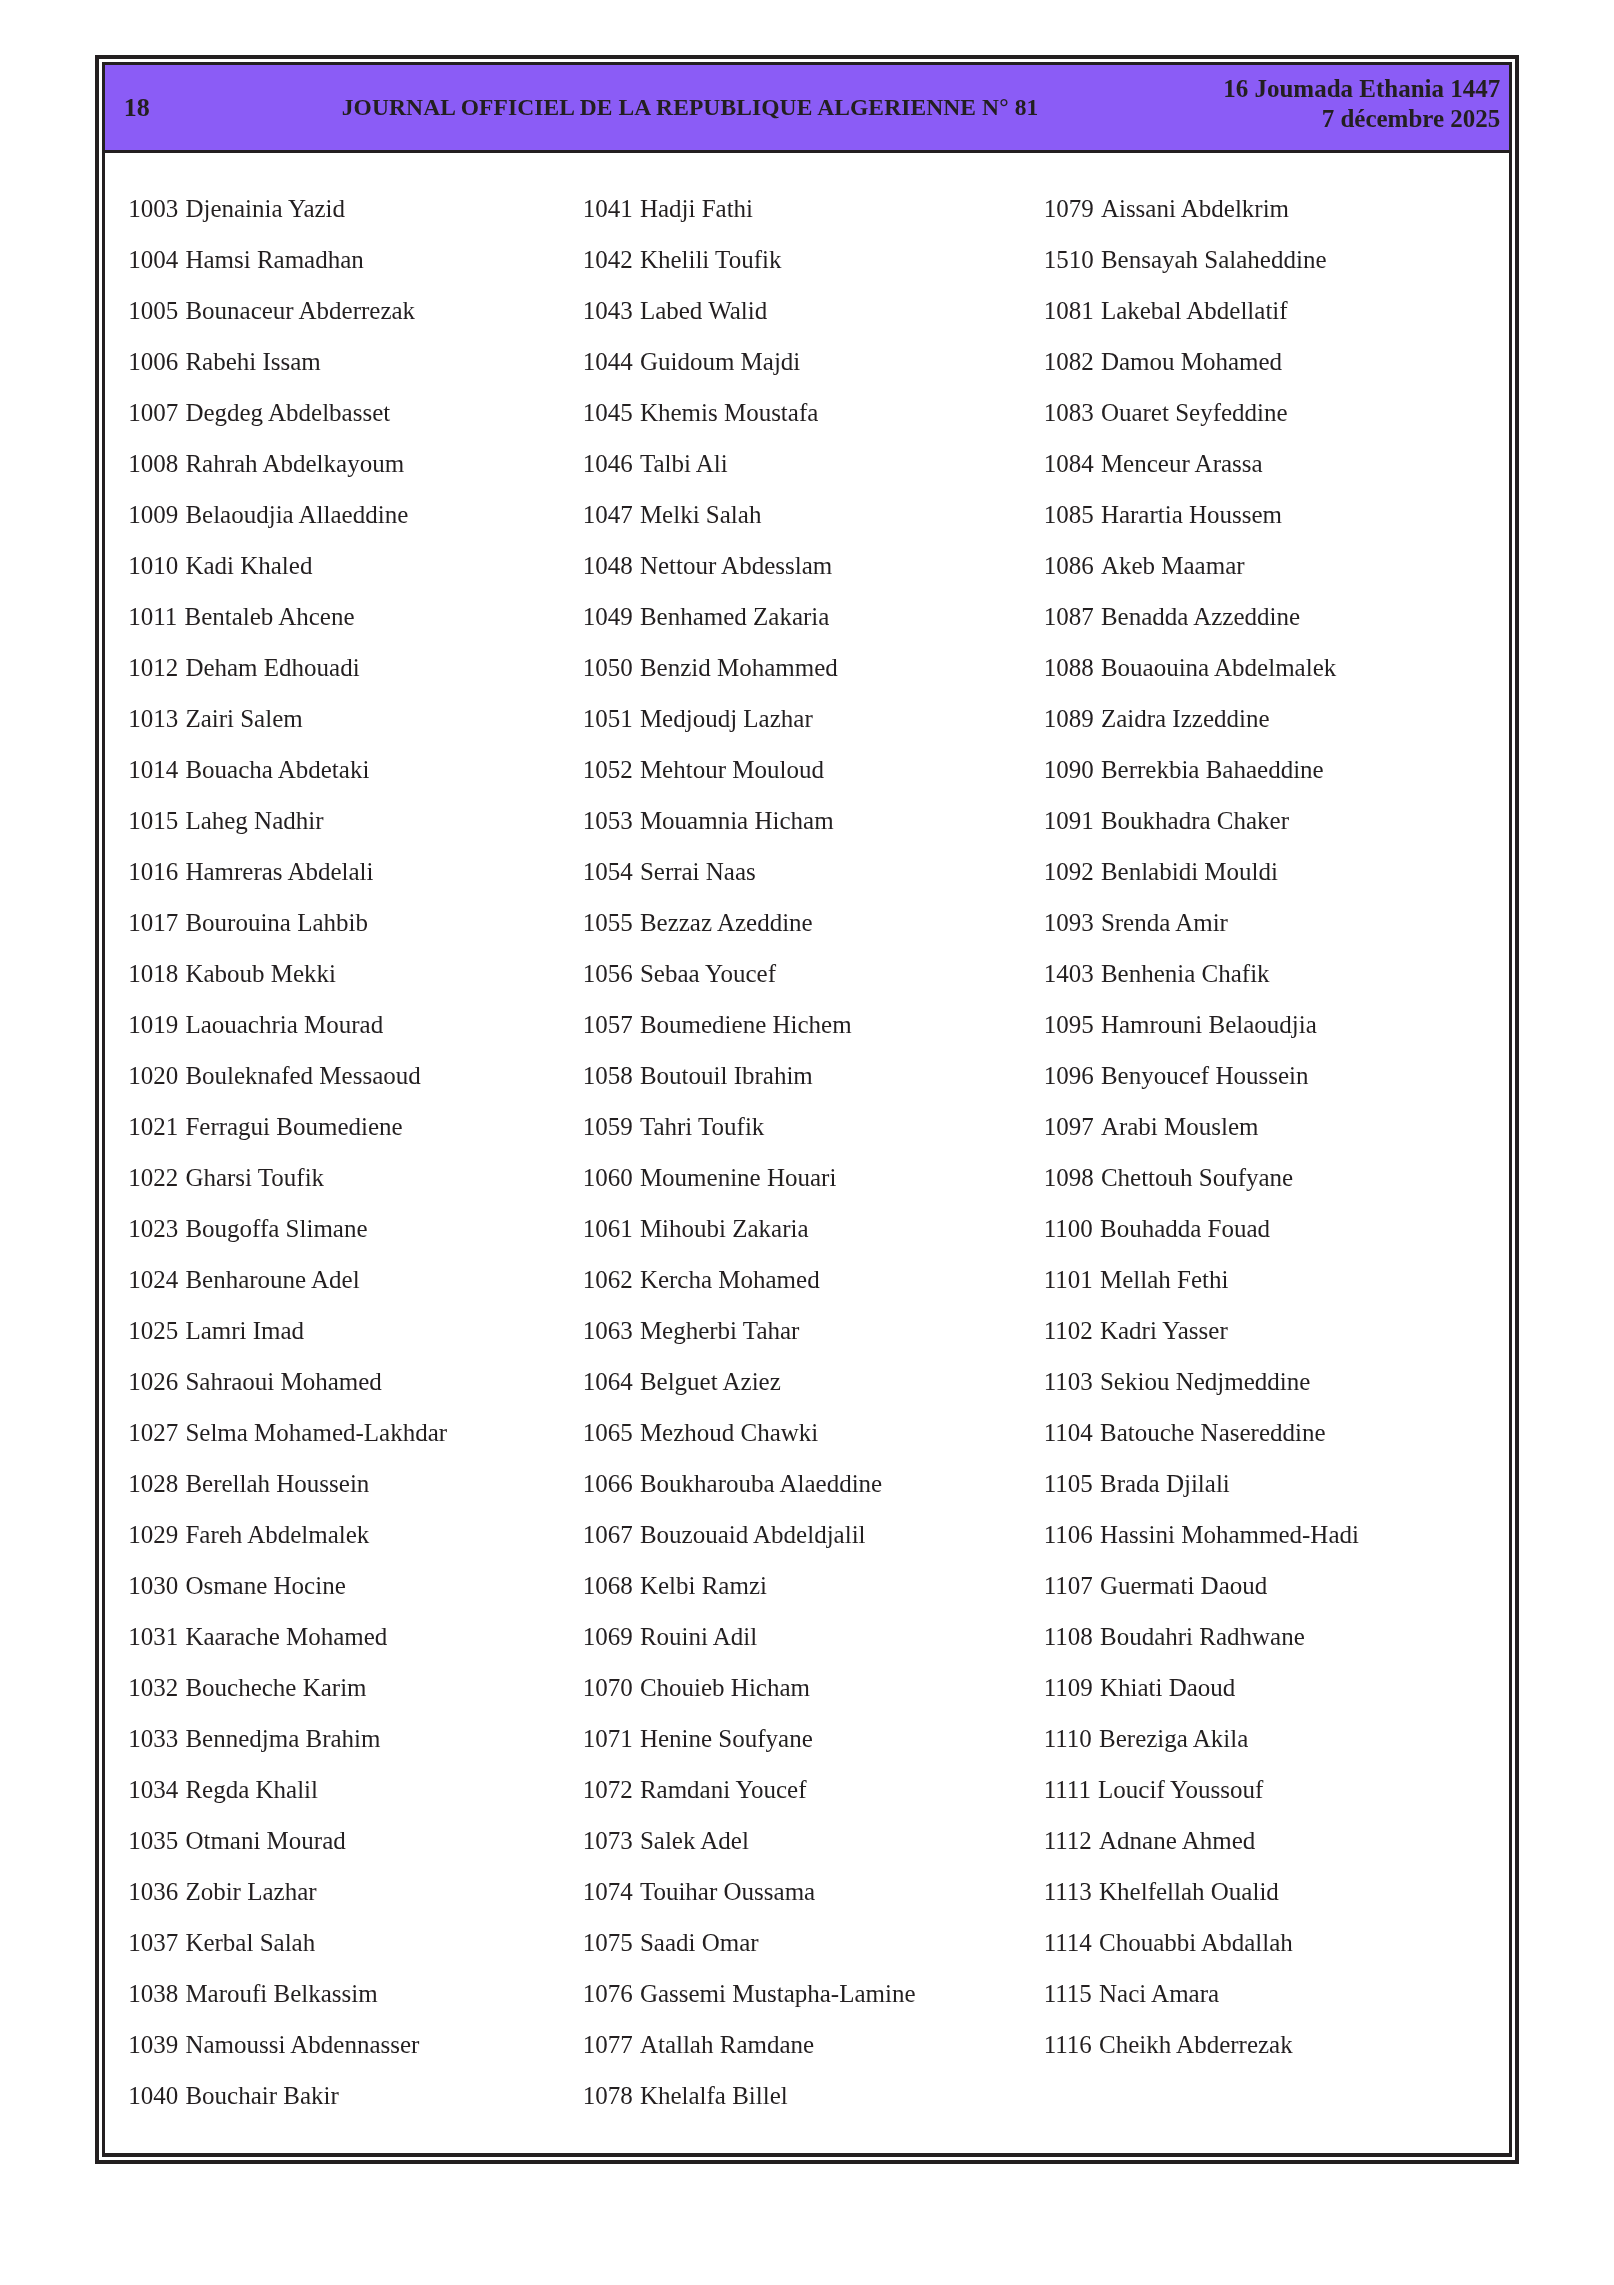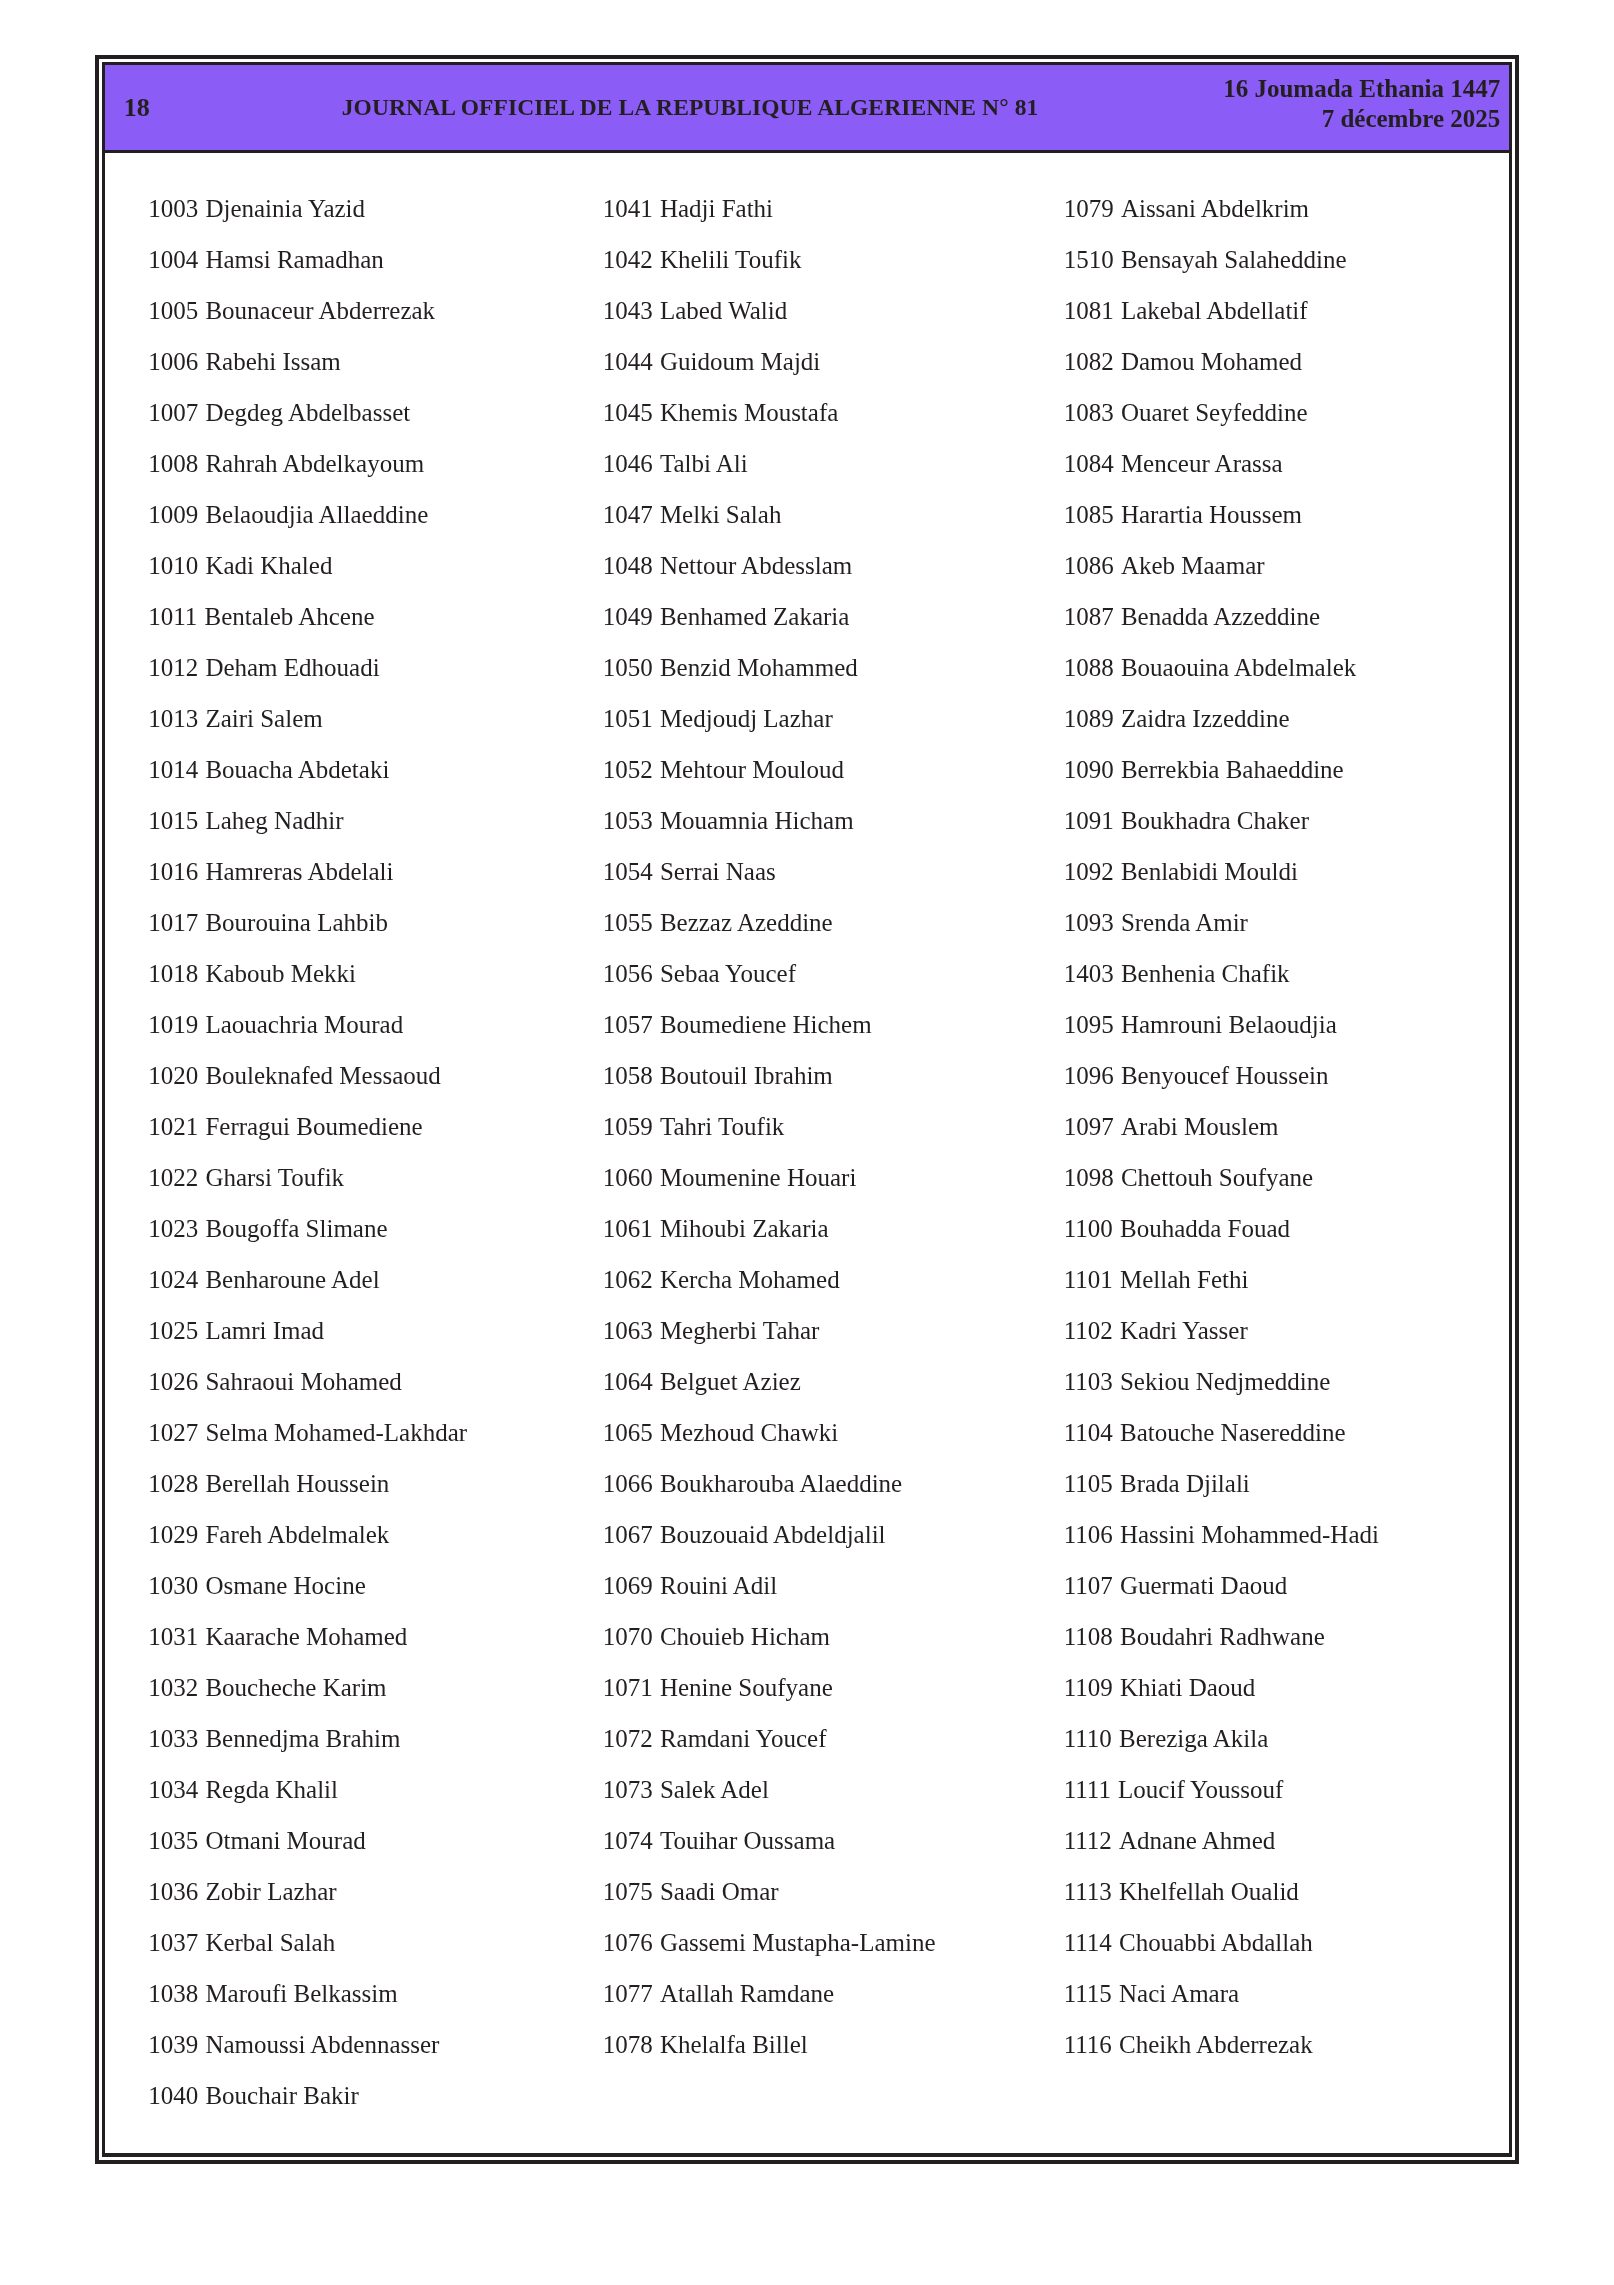--- a/index.html
+++ b/index.html
@@ -75,21 +75,20 @@
     font-weight: bold;
     line-height: 30px;
     white-space: nowrap;
   }
   .content {
     position: absolute;
     left: 0;
     top: 89px;
     right: 0;
     bottom: 0;
-    margin-left: 20px;
   }
   .column {
     position: absolute;
     top: 41px;
     width: 452px;
   }
   .column.col-1 { left: 23.5px; }
   .column.col-2 { left: 478px; }
   .column.col-3 { left: 939px; }
   .entry {
@@ -376,20 +375,24 @@
           </div>
           <div class="entry">
             <span class="entry-number">1066</span>
             <span class="entry-name">Boukharouba Alaeddine</span>
           </div>
           <div class="entry">
             <span class="entry-number">1067</span>
             <span class="entry-name">Bouzouaid Abdeldjalil</span>
           </div>
           <div class="entry">
+            <span class="entry-number">1068</span>
+            <span class="entry-name">Kelbi Ramzi</span>
+          </div>
+          <div class="entry">
             <span class="entry-number">1069</span>
             <span class="entry-name">Rouini Adil</span>
           </div>
           <div class="entry">
             <span class="entry-number">1070</span>
             <span class="entry-name">Chouieb Hicham</span>
           </div>
           <div class="entry">
             <span class="entry-number">1071</span>
             <span class="entry-name">Henine Soufyane</span>

